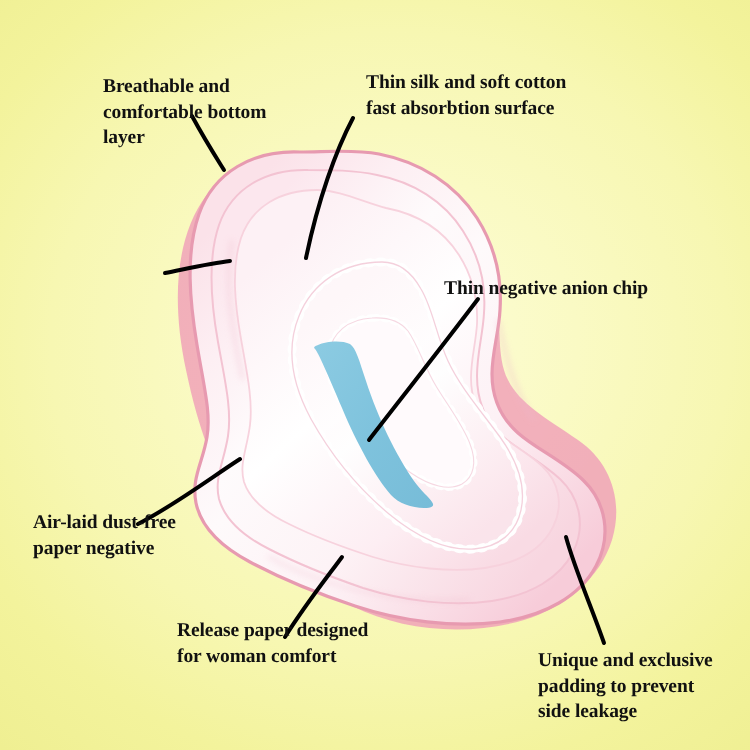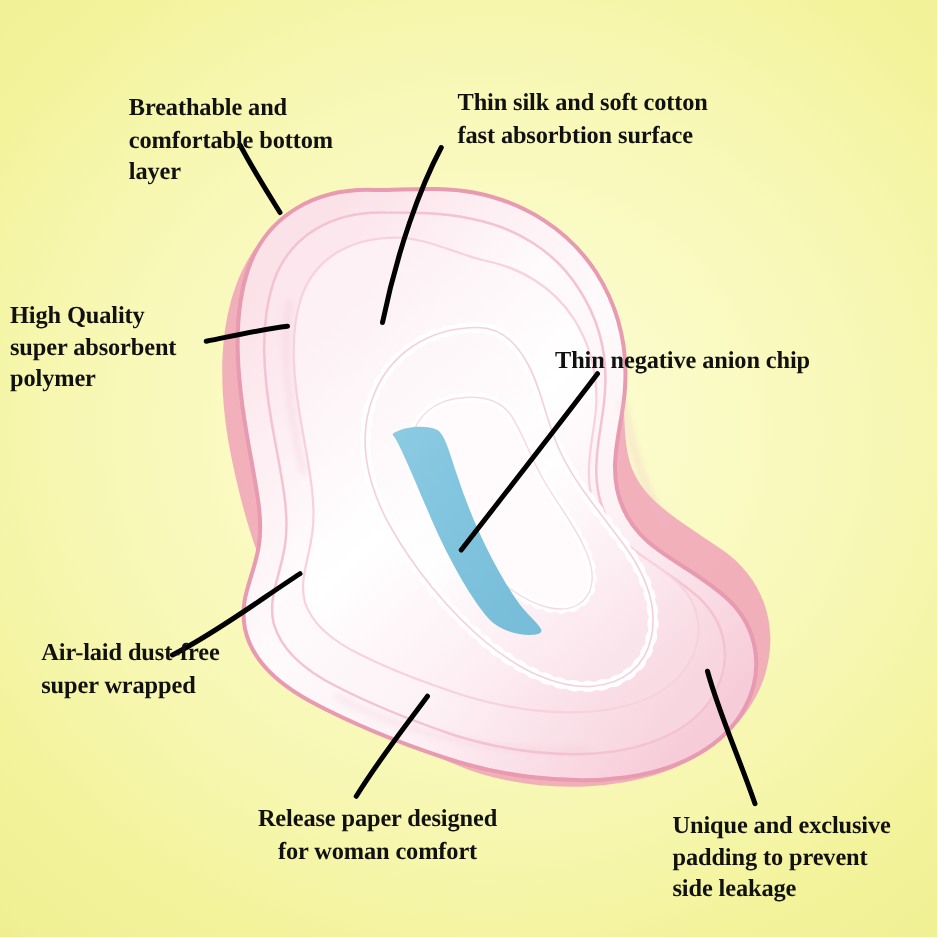--- a/index.html
+++ b/index.html
@@ -41,21 +41,21 @@
     letter-spacing: -0.1px;
     white-space: pre-line;
     text-rendering: geometricPrecision;
   }
 
   #label-breathable  { left: 103px; top: 74px;  width: 240px; }
   #label-thin-silk   { left: 345px; top: 70px;  width: 270px; margin-left: 21px; }
   #label-polymer     { left: 8px;   top: 240px; width: 190px; }
   #label-anion       { left: 444px; top: 276px; width: 300px; }
   #label-airlaid     { left: 33px;  top: 510px; width: 220px; }
-  #label-release     { left: 177px; top: 643px; width: 250px; text-align: center; }
+  #label-release     { left: 177px; top: 618px; width: 250px; }
   #label-unique      { left: 538px; top: 648px; width: 215px; }
 </style>
 </head>
 <body>
 
 <div id="diagram-root">
 
   <svg id="diagram-svg" viewBox="0 0 750 750" xmlns="http://www.w3.org/2000/svg">
     <defs>
       <linearGradient id="gradBodyOuter" x1="0.12" y1="0.1" x2="0.88" y2="0.92">
@@ -274,28 +274,25 @@
     </g>
   </svg>
 
   <div class="callout" id="label-breathable">Breathable and
 comfortable bottom
 layer</div>
 
   <div class="callout" id="label-thin-silk">Thin silk and soft cotton
 fast absorbtion surface</div>
 
-  <div class="callout" id="label-polymer">High Quality
-super absorbent
-polymer</div>
 
   <div class="callout" id="label-anion">Thin negative anion chip</div>
 
   <div class="callout" id="label-airlaid">Air-laid dust-free
-super wrapped</div>
+paper negative</div>
 
   <div class="callout" id="label-release">Release paper designed
 for woman comfort</div>
 
   <div class="callout" id="label-unique">Unique and exclusive
 padding to prevent
 side leakage</div>
 
 </div>
 

